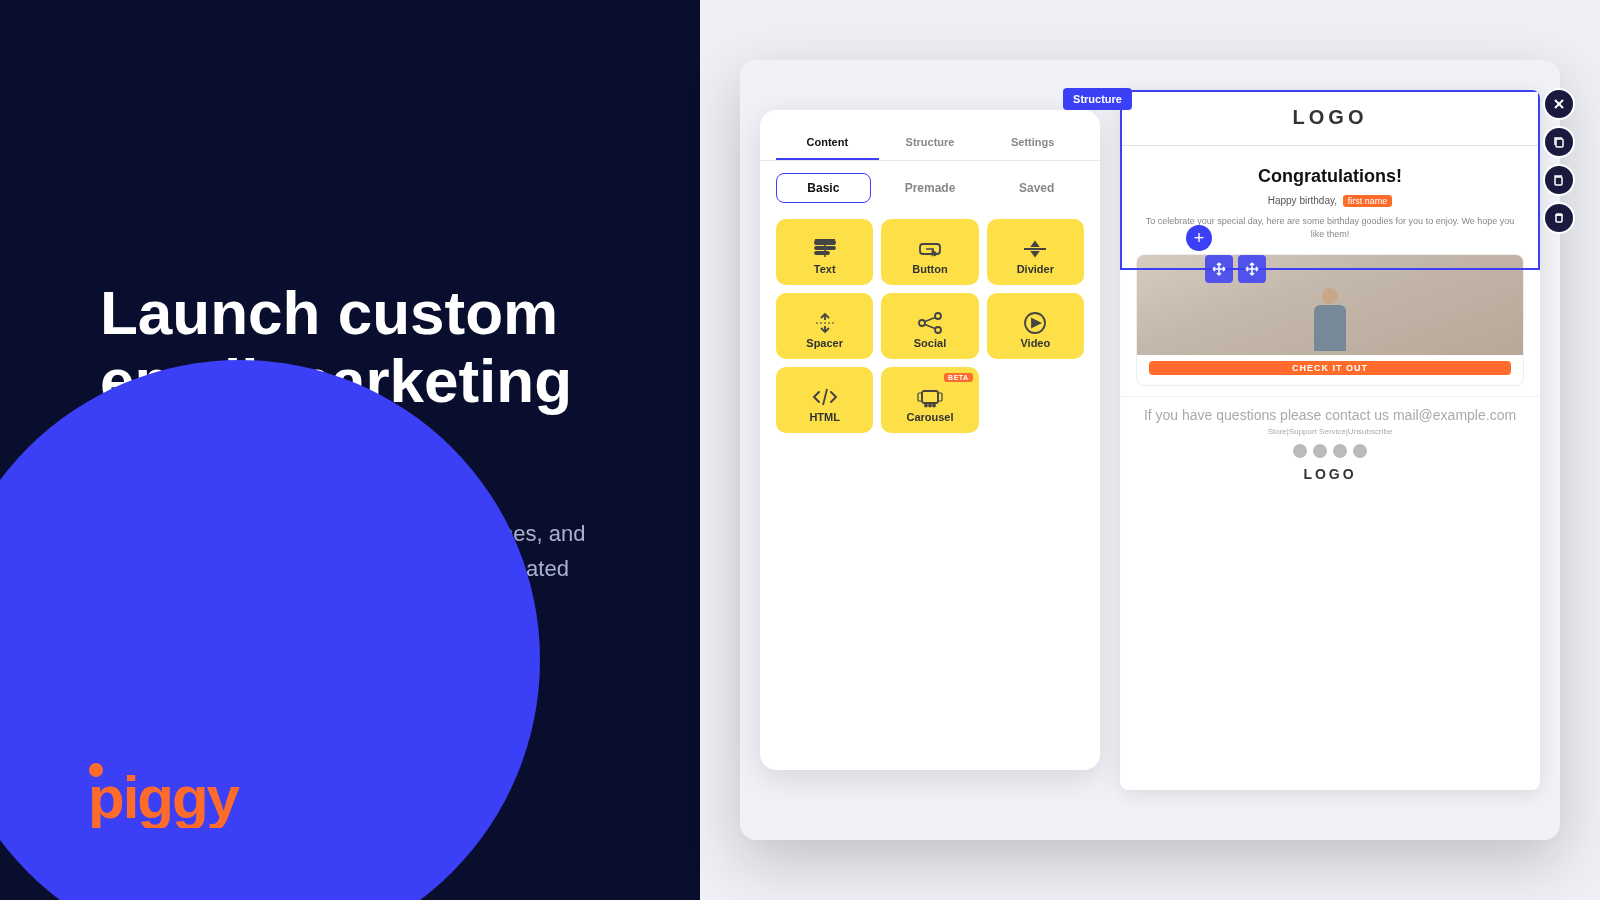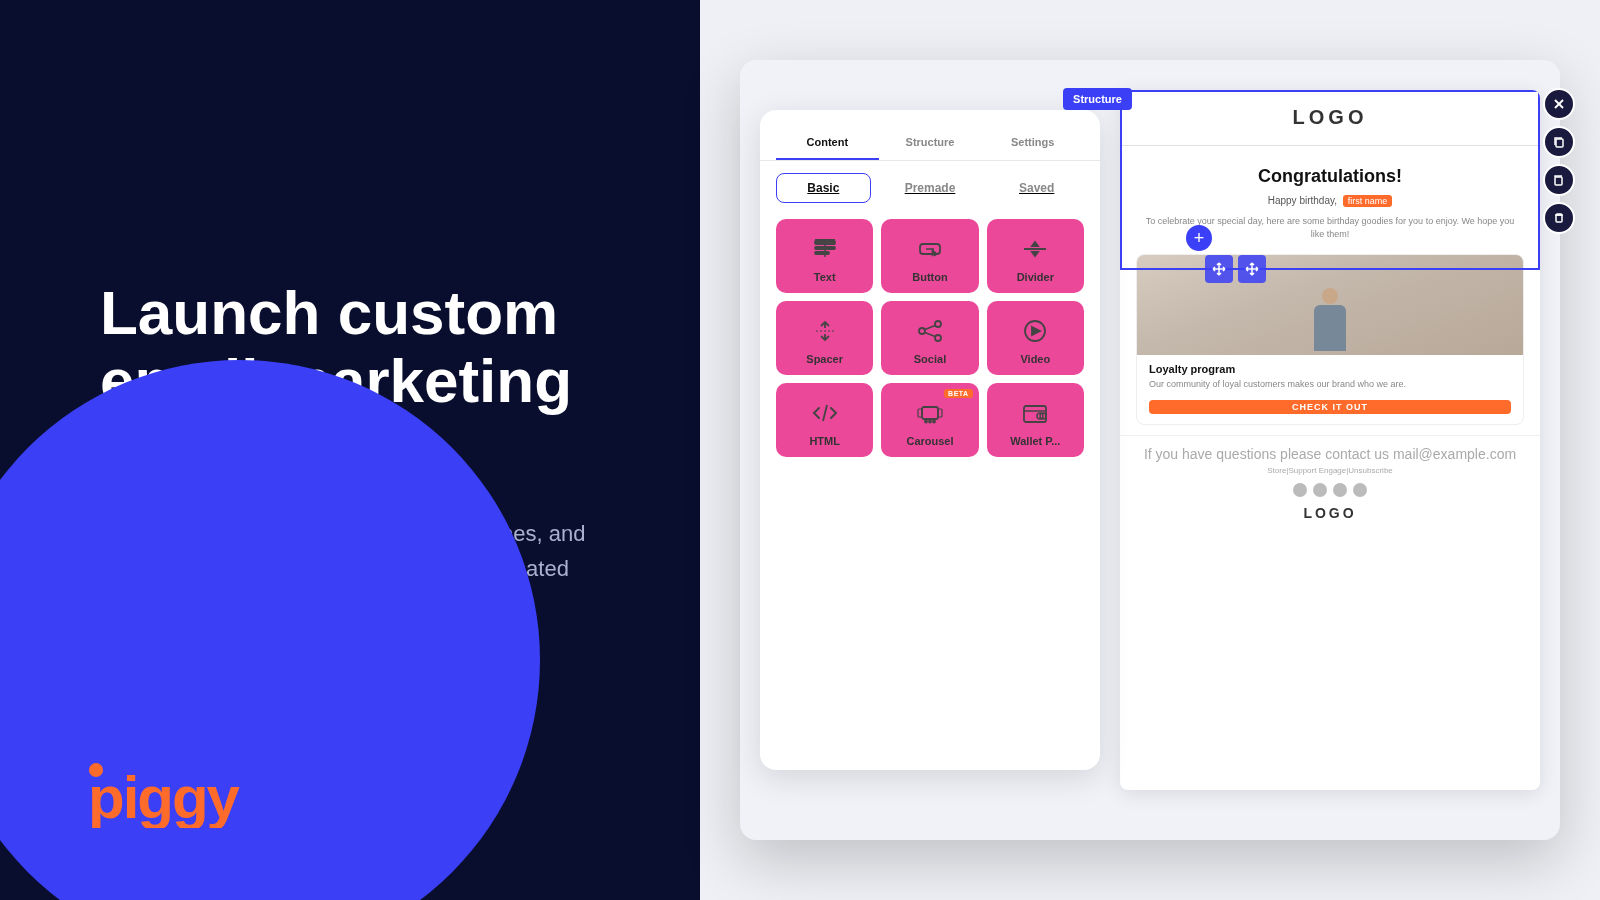--- a/index.html
+++ b/index.html
@@ -239,21 +239,20 @@
 
     .panel-tab.active {
       color: #111;
       border-bottom: 2px solid #3b3ff5;
     }
 
     .sub-tabs {
       display: flex;
       padding: 12px 16px 8px;
       gap: 12px;
-      text-decoration: underline;
     }
 
     .sub-tab {
       flex: 1;
       text-align: center;
       padding: 7px 0;
       font-size: 12px;
       font-weight: 600;
       color: #888;
       border-radius: 8px;
@@ -269,27 +268,26 @@
 
     
     .content-grid {
       display: grid;
       grid-template-columns: 1fr 1fr 1fr;
       gap: 8px;
       padding: 8px 16px;
     }
 
     .content-item {
-      background: #ec4899;
+      background: #fde047;
       border-radius: 10px;
       padding: 16px 8px 10px;
       display: flex;
       flex-direction: column;
       align-items: center;
-      gap: 8px;
       cursor: pointer;
       position: relative;
     }
 
     .content-item-label {
       font-size: 11px;
       font-weight: 600;
       color: #333;
     }
 
@@ -411,33 +409,29 @@
       </div>
 
       <div style="margin: 0 16px 10px; border:1px solid #eee; border-radius:8px; overflow:hidden;">
         <div class="image-bg-gradient">
 
           <div style="display:flex; flex-direction:column; align-items:center;">
             <div style="width:16px; height:16px; border-radius:50%; background:#c9a88a; margin-bottom:1px;"></div>
             <div style="width:32px; height:46px; background:#778899; border-radius:6px 6px 0 0;"></div>
           </div>
         </div>
-        <div style="padding:8px 12px 4px;">
-          <div style="font-size:11px; font-weight:700; color:#111; margin-bottom:3px;">Loyalty program</div>
-          <div style="font-size:9px; color:#888; line-height:1.4;">Our community of loyal customers makes our brand who we are.</div>
-        </div>
         <div style="margin:6px 12px 10px; background:#ff6b2b; color:white; border-radius:4px; padding:2px; font-size:9px; font-weight:800; letter-spacing:1px; text-align:center;">CHECK IT OUT</div>
       </div>
 
       <div style="padding:10px 16px; border-top:1px solid #f0f0f0; text-align:center;">
         <div style="font-size:14px; color:#aaa; margin-bottom:4px;">If you have questions please contact us mail@example.com</div>
         <div style="font-size:8px; color:#aaa; display:flex; justify-content:center; gap:0;">
           <span>Store</span>
           <span>|</span>
-          <span>Support Engage</span>
+          <span>Support Service</span>
           <span>|</span>
           <span>Unsubscribe</span>
         </div>
         <div style="display:flex; justify-content:center; gap:6px; margin-top:8px;">
           <div style="width:14px; height:14px; border-radius:50%; background:#bbb;"></div>
           <div style="width:14px; height:14px; border-radius:50%; background:#bbb;"></div>
           <div style="width:14px; height:14px; border-radius:50%; background:#bbb;"></div>
           <div style="width:14px; height:14px; border-radius:50%; background:#bbb;"></div>
         </div>
         <div style="font-size:14px; font-weight:800; letter-spacing:3px; color:#333; margin-top:8px;">LOGO</div>
@@ -540,27 +534,18 @@
             <rect x="6" y="8" width="16" height="12" rx="2" stroke="#444" fill="none" stroke-width="1.8"></rect>
             <rect x="2" y="10" width="4" height="8" rx="1" stroke="#444" fill="none" stroke-width="1.2"></rect>
             <rect x="22" y="10" width="4" height="8" rx="1" stroke="#444" fill="none" stroke-width="1.2"></rect>
             <circle cx="10" cy="22.5" r="1" fill="#444"></circle>
             <circle cx="14" cy="22.5" r="1" fill="#444"></circle>
             <circle cx="18" cy="22.5" r="1" fill="#444"></circle>
           </svg>
           <span class="content-item-label">Carousel</span>
         </div>
 
-        <div class="content-item">
-          <svg class="icon-svg" viewBox="0 0 28 28">
-            <rect x="3" y="7" width="22" height="16" rx="2" stroke="#444" fill="none" stroke-width="1.8"></rect>
-            <path d="M3 12h22" stroke="#444" stroke-width="1.5"></path>
-            <circle cx="19" cy="17" r="3" stroke="#444" fill="none" stroke-width="1.5"></circle>
-            <circle cx="22" cy="17" r="3" stroke="#444" fill="none" stroke-width="1.5"></circle>
-          </svg>
-          <span class="content-item-label">Wallet P...</span>
-        </div>
 
       </div>
     </div>
 
   </div>
 </div>
 
 </body></html>

